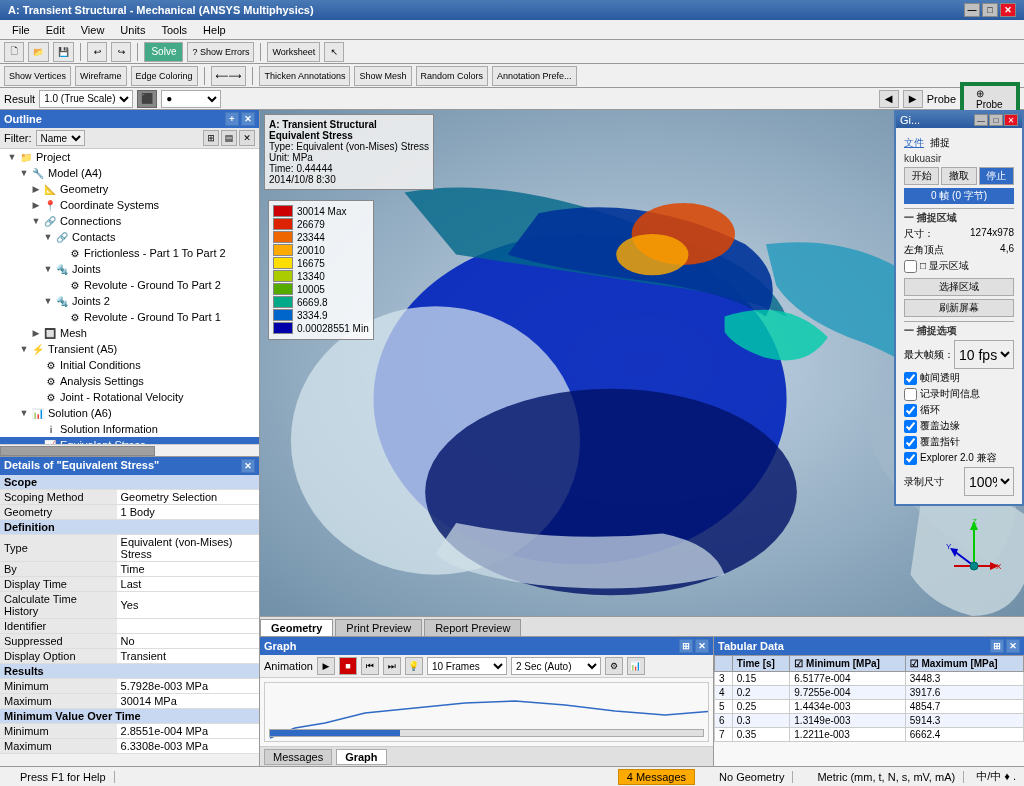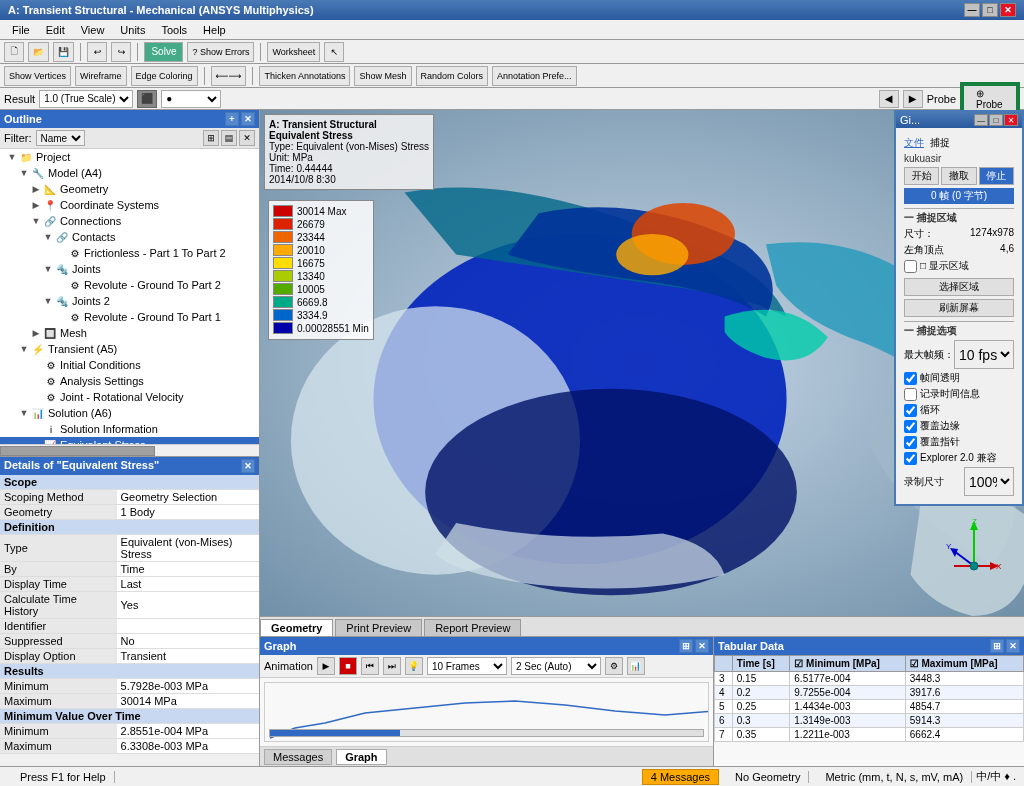--- a/index.html
+++ b/index.html
@@ -739,19 +739,19 @@
         </div>
       </div>
     </div>
 
   </div>
 
 </div>
 
 <div class="status-bar">
   <span class="status-section">Press F1 for Help</span>
-  <div style="display:flex;align-items:center;gap:4px;margin-left:auto;">
+  <div style="display:flex;align-items:center;gap:12px;margin-left:auto;">
     <span style="background:#ffaa00;padding:1px 8px;border:1px solid #cc8800;cursor:pointer;">4 Messages</span>
     <span class="status-section">No Geometry</span>
     <span class="status-section">Metric (mm, t, N, s, mV, mA)</span>
     <span>中/中 ♦ .</span>
   </div>
 </div>
 
 </body></html>

